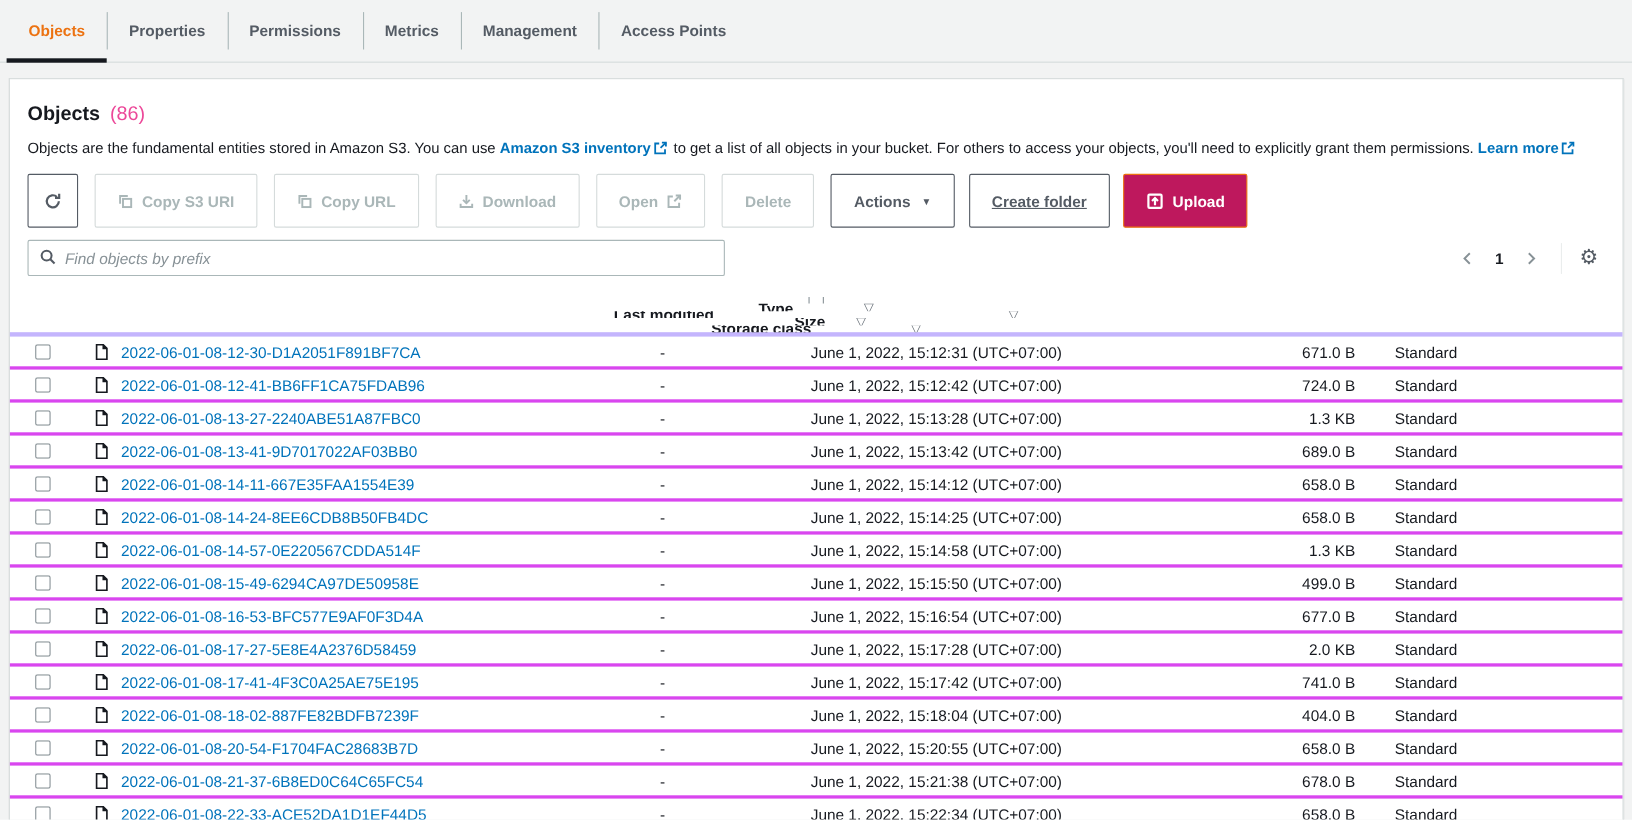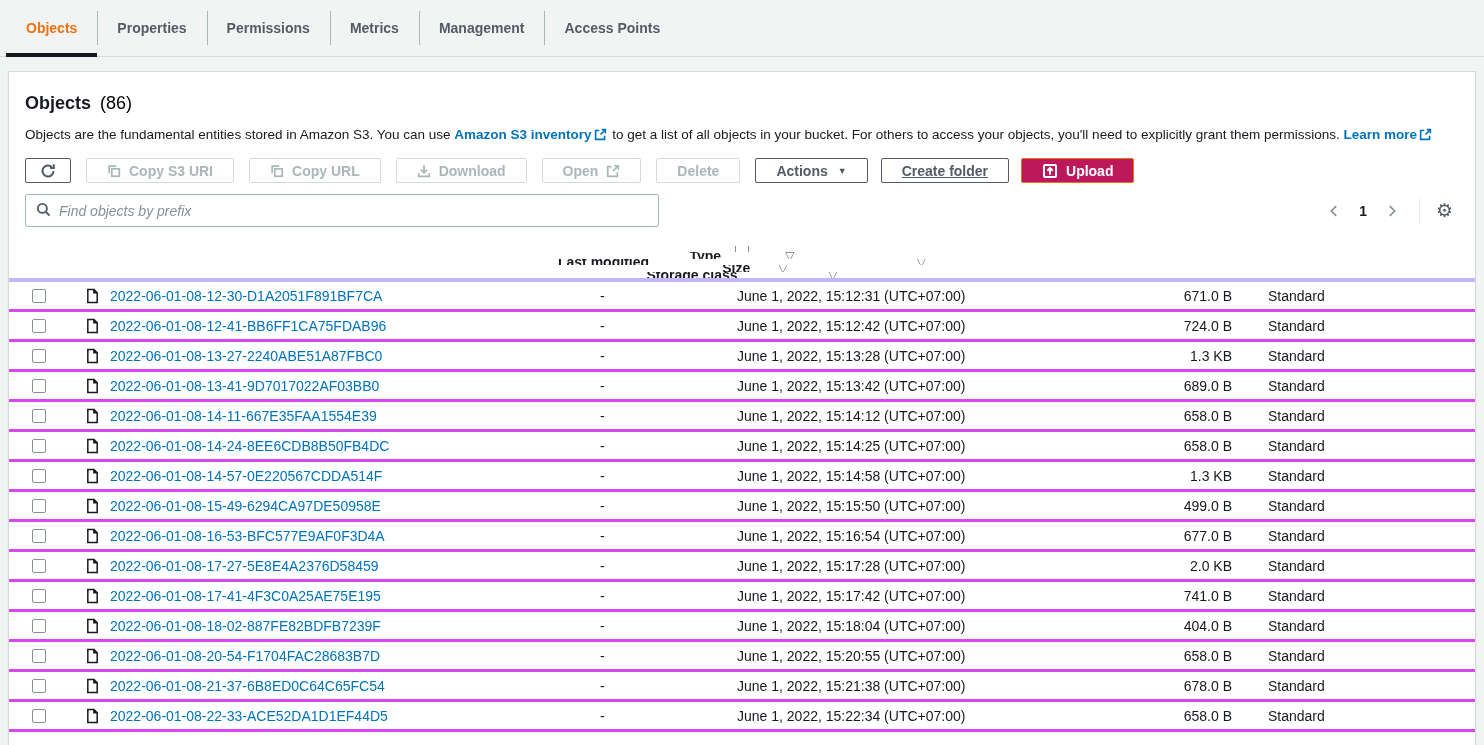--- a/index.html
+++ b/index.html
@@ -47,21 +47,21 @@
     margin: 14px 8px 0;
     background: #fff;
     border: 1px solid #d5dbdb;
     border-bottom: none;
     box-shadow: 0 1px 1px 0 rgba(0,28,36,.15);
     height: 700px;
   }
 
   .panel-title-row { padding: 21px 16px 0; }
   .panel-title { font-size: 18px; font-weight: bold; display: inline; }
-  .panel-count { font-size: 18px; color: #000000; display: inline; margin-left: 5px; }
+  .panel-count { font-size: 18px; color: #ec4899; display: inline; margin-left: 5px; }
 
   .desc {
     padding: 13px 16px 0;
     font-size: 13.5px;
     color: #16191f;
     white-space: nowrap;
   }
   .desc a {
     color: #0073bb; font-weight: bold; text-decoration: none; cursor: pointer;
   }
@@ -69,21 +69,21 @@
 
   
   .toolbar {
     display: flex; align-items: center;
     padding: 14px 16px 0;
     gap: 15px;
   }
   .btn {
     display: inline-flex; align-items: center; justify-content: center;
     gap: 8px;
-    height: 25px;
+    height: 49px;
     padding: 0 20px;
     background: #fff;
     border: 1px solid #545b64;
     border-radius: 2px;
     font-weight: bold;
     font-size: 14px;
     color: #545b64;
     cursor: pointer;
     white-space: nowrap;
   }

